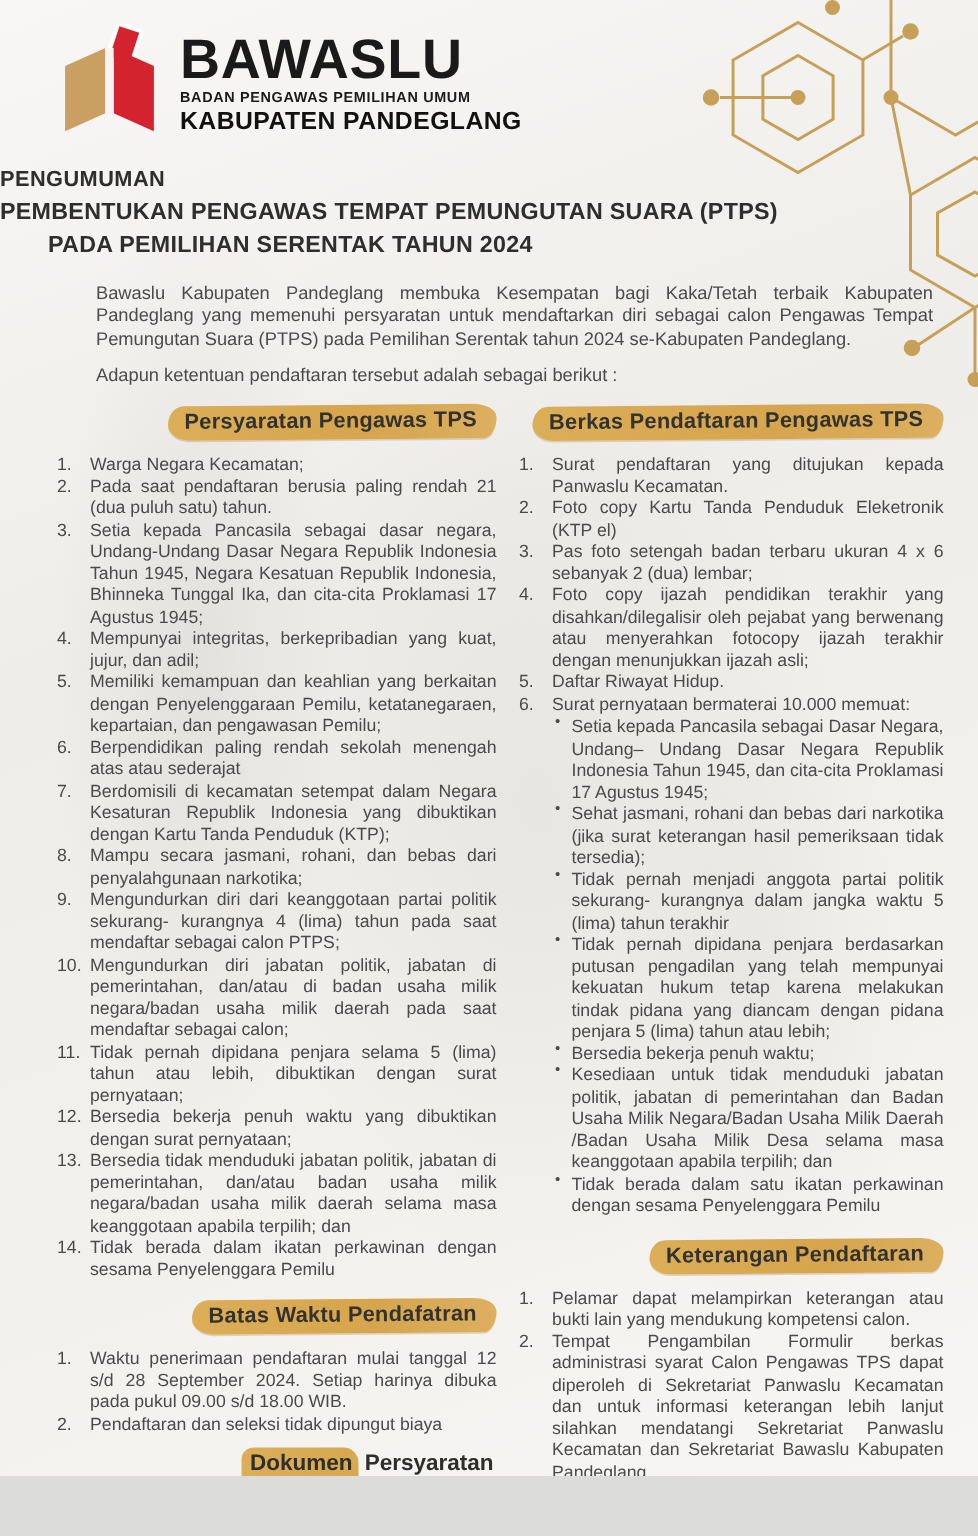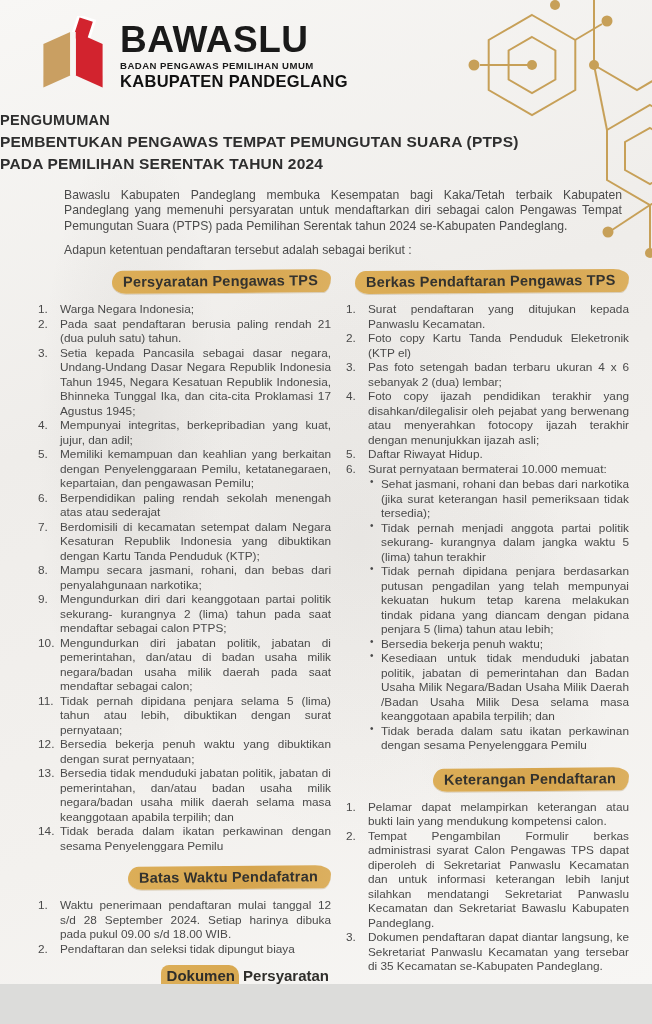--- a/index.html
+++ b/index.html
@@ -21,21 +21,21 @@
   .logo-icon { width:74px; height:80px; flex:0 0 auto; }
   .logo-text { margin:6px 0 0 10px; color:#1c1c1c; }
   .logo-brand { font-size:37px; font-weight:800; letter-spacing:0.5px; line-height:0.95; color:#1a1a1a; }
   .logo-sub1 { font-size:9.6px; font-weight:700; letter-spacing:0.45px; margin-top:3px; color:#1a1a1a; }
   .logo-sub2 { font-size:16.5px; font-weight:800; letter-spacing:0.3px; margin-top:1px; color:#111; }
 
   
   .title-block { margin-top:14px; color:#2e2e2e; line-height:1.42; }
   .title-l1 { font-size:14.5px; font-weight:700; letter-spacing:0.3px; }
   .title-l2 { font-size:15.5px; font-weight:700; letter-spacing:0.2px; }
-  .title-l3 { font-size:15.5px; font-weight:700; letter-spacing:0.2px; }
+  .title-l3 { font-size:15.5px; font-weight:700; letter-spacing:0.2px;padding-left:32px; }
 
   
   .intro { margin:13px 30px 0 64px; font-size:12.2px; line-height:1.28; text-align:justify; color:#4b4b4b; }
   .intro2 { margin:9px 30px 0 64px; font-size:12.2px; color:#4b4b4b; }
 
   
   .columns { display:flex; gap:15px; padding:13px 24px 0 38px; align-items:flex-start; }
   .col-left  { width:293px; flex:0 0 auto; }
   .col-right { width:283px; flex:0 0 auto; }
 
@@ -128,29 +128,29 @@
   <p class="intro">Bawaslu Kabupaten Pandeglang membuka Kesempatan bagi Kaka/Tetah terbaik Kabupaten Pandeglang yang memenuhi persyaratan untuk mendaftarkan diri sebagai calon Pengawas Tempat Pemungutan Suara (PTPS) pada Pemilihan Serentak tahun 2024 se-Kabupaten Pandeglang.</p>
   <p class="intro2">Adapun ketentuan pendaftaran tersebut adalah sebagai berikut :</p>
 
   <div class="columns">
 
     <div class="col-left">
       <div class="section-head">
         <span class="pill">Persyaratan Pengawas TPS</span>
       </div>
       <ol class="numbered">
-          <li>Warga Negara Indonesia;</li>
+          <li>Warga Negara Kecamatan;</li>
           <li>Pada saat pendaftaran berusia paling rendah 21 (dua puluh satu) tahun.</li>
           <li>Setia kepada Pancasila sebagai dasar negara, Undang-Undang Dasar Negara Republik Indonesia Tahun 1945, Negara Kesatuan Republik Indonesia, Bhinneka Tunggal Ika, dan cita-cita Proklamasi 17 Agustus 1945;</li>
           <li>Mempunyai integritas, berkepribadian yang kuat, jujur, dan adil;</li>
           <li>Memiliki kemampuan dan keahlian yang berkaitan dengan Penyelenggaraan Pemilu, ketatanegaraen, kepartaian, dan pengawasan Pemilu;</li>
           <li>Berpendidikan paling rendah sekolah menengah atas atau sederajat</li>
           <li>Berdomisili di kecamatan setempat dalam Negara Kesaturan Republik Indonesia yang dibuktikan dengan Kartu Tanda Penduduk (KTP);</li>
           <li>Mampu secara jasmani, rohani, dan bebas dari penyalahgunaan narkotika;</li>
-          <li>Mengundurkan diri dari keanggotaan partai politik sekurang- kurangnya 2 (lima) tahun pada saat mendaftar sebagai calon PTPS;</li>
+          <li>Mengundurkan diri dari keanggotaan partai politik sekurang- kurangnya 4 (lima) tahun pada saat mendaftar sebagai calon PTPS;</li>
           <li>Mengundurkan diri jabatan politik, jabatan di pemerintahan, dan/atau di badan usaha milik negara/badan usaha milik daerah pada saat mendaftar sebagai calon;</li>
           <li>Tidak pernah dipidana penjara selama 5 (lima) tahun atau lebih, dibuktikan dengan surat pernyataan;</li>
           <li>Bersedia bekerja penuh waktu yang dibuktikan dengan surat pernyataan;</li>
           <li>Bersedia tidak menduduki jabatan politik, jabatan di pemerintahan, dan/atau badan usaha milik negara/badan usaha milik daerah selama masa keanggotaan apabila terpilih; dan</li>
           <li>Tidak berada dalam ikatan perkawinan dengan sesama Penyelenggara Pemilu</li>
         </ol>
 
       <div class="deadline-section">
         <div class="section-head">
           <span class="pill">Batas Waktu Pendafatran</span>
@@ -517,20 +517,21 @@
       <div class="section-head">
         <span class="pill">Berkas Pendaftaran Pengawas TPS</span>
       </div>
       <ol class="numbered">
           <li>Surat pendaftaran yang ditujukan kepada Panwaslu Kecamatan.</li>
           <li>Foto copy Kartu Tanda Penduduk Eleketronik (KTP el)</li>
           <li>Pas foto setengah badan terbaru ukuran 4 x 6 sebanyak 2 (dua) lembar;</li>
           <li>Foto copy ijazah pendidikan terakhir yang disahkan/dilegalisir oleh pejabat yang berwenang atau menyerahkan fotocopy ijazah terakhir dengan menunjukkan ijazah asli;</li>
           <li>Daftar Riwayat Hidup.</li>
           <li>Surat pernyataan bermaterai 10.000 memuat:<ul class="bullets">
+              <li>Setia kepada Pancasila sebagai Dasar Negara, Undang– Undang Dasar Negara Republik Indonesia Tahun 1945, dan cita-cita Proklamasi 17 Agustus 1945;</li>
               <li>Sehat jasmani, rohani dan bebas dari narkotika (jika surat keterangan hasil pemeriksaan tidak tersedia);</li>
               <li>Tidak pernah menjadi anggota partai politik sekurang- kurangnya dalam jangka waktu 5 (lima) tahun terakhir</li>
               <li>Tidak pernah dipidana penjara berdasarkan putusan pengadilan yang telah mempunyai kekuatan hukum tetap karena melakukan tindak pidana yang diancam dengan pidana penjara 5 (lima) tahun atau lebih;</li>
               <li>Bersedia bekerja penuh waktu;</li>
               <li>Kesediaan untuk tidak menduduki jabatan politik, jabatan di pemerintahan dan Badan Usaha Milik Negara/Badan Usaha Milik Daerah /Badan Usaha Milik Desa selama masa keanggotaan apabila terpilih; dan</li>
               <li>Tidak berada dalam satu ikatan perkawinan dengan sesama Penyelenggara Pemilu</li>
             </ul></li>
         </ol>
 
       <div class="keterangan-section">

